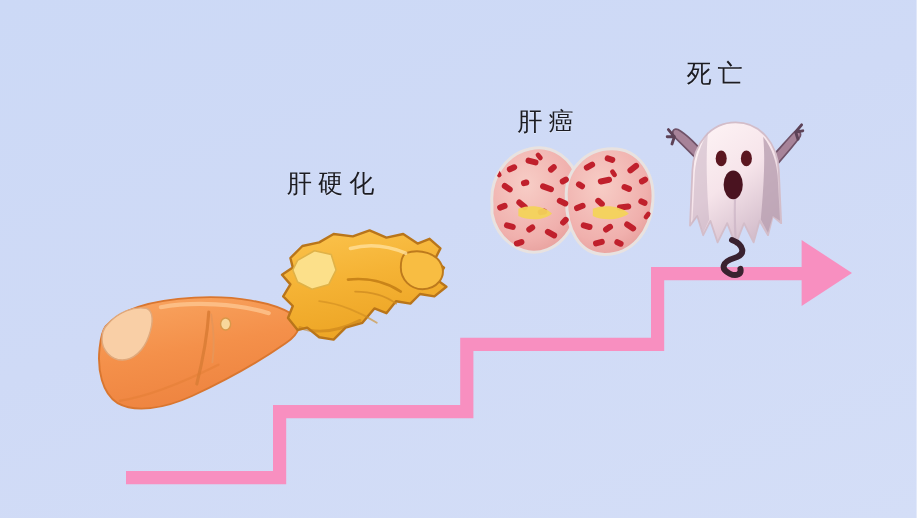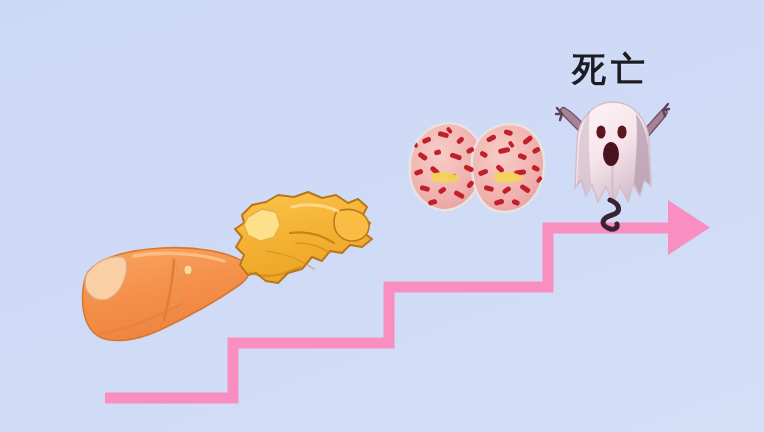--- a/index.html
+++ b/index.html
@@ -9,22 +9,22 @@
   }
   #stage{
     position:relative;width:764px;height:432px;
     background:linear-gradient(160deg,#ccd9f6 0%,#cfdaf6 45%,#d4def7 100%);
     overflow:hidden;
   }
   .layer{position:absolute;top:0;left:0;width:764px;height:432px;}
   .stage-label{
     position:absolute;
     color:#1c1c22;
-    font-size:34px;
-    font-weight:700;
+    font-size:21px;
+    font-weight:400;
     letter-spacing:5px;
     white-space:nowrap;
     text-shadow:0 1px 0 rgba(255,255,255,.35);
   }
   #lbl-hepatitis{left:103px;top:194px;}
   #lbl-cirrhosis{left:239px;top:139px;}
   #lbl-cancer{left:431px;top:87px;}
   #lbl-death{left:572px;top:47px;}
   .art{position:absolute;}
   #art-liver{left:78px;top:238px;}
@@ -215,17 +215,19 @@
       <ellipse cx="74" cy="48" rx="4.6" ry="6.6" fill="#5b1620"></ellipse>
 
       <ellipse cx="63" cy="70" rx="8" ry="12" fill="#4a1320"></ellipse>
 
       <path d="M62,116 C72,120 74,128 64,131 C54,134 52,140 60,144
                C66,147 70,144 69,140" fill="none" stroke="#3a2230" stroke-width="5" stroke-linecap="round"></path>
     </svg>
   </div>
 
 
-
+  <div class="stage-label" id="lbl-cirrhosis">肝硬化</div>
+
+  <div class="stage-label" id="lbl-cancer">肝癌</div>
 
   <div class="stage-label" id="lbl-death">死亡</div>
 
 </div>
 
 </body></html>

